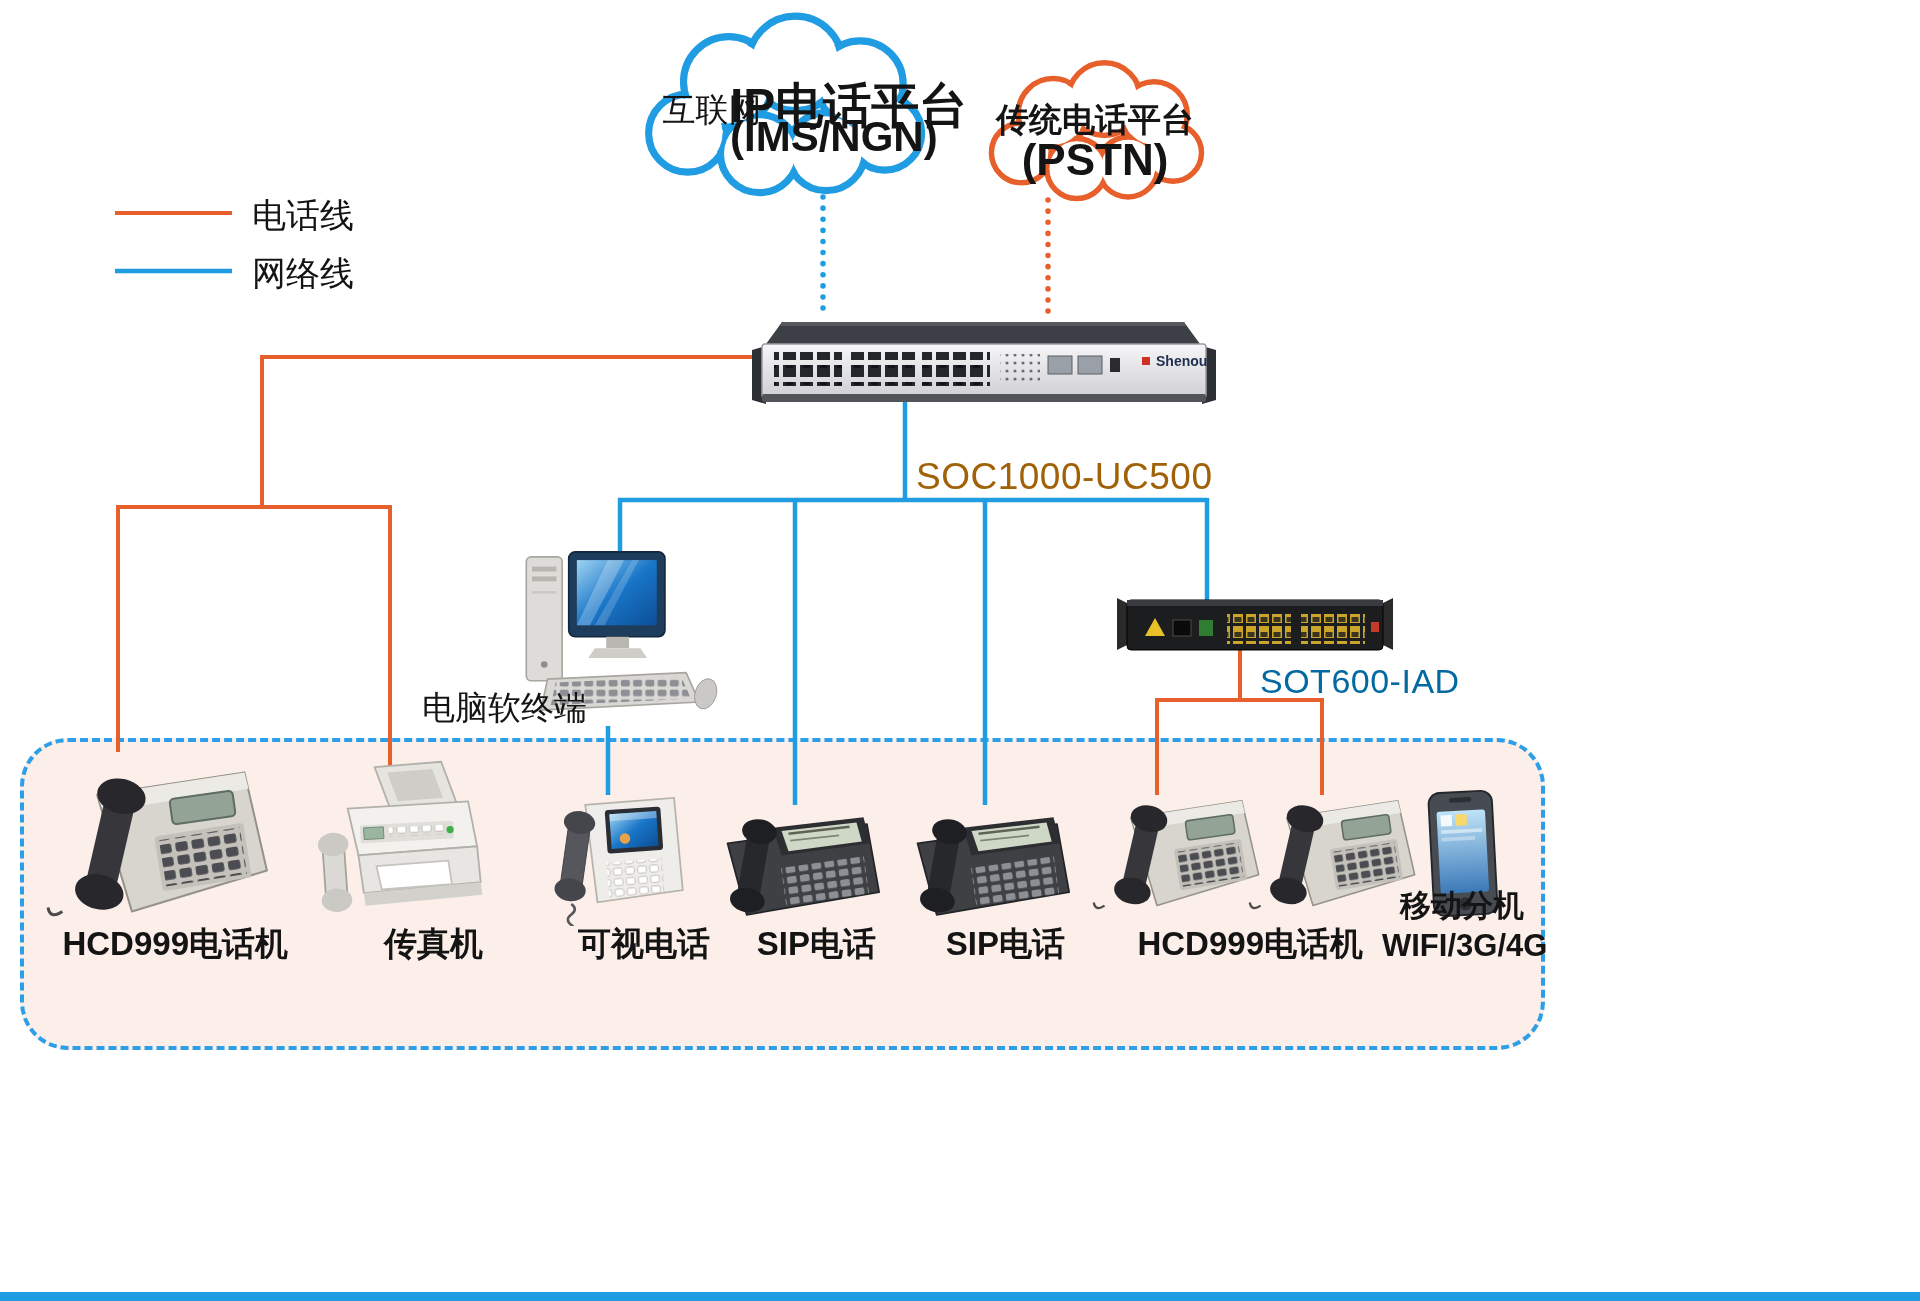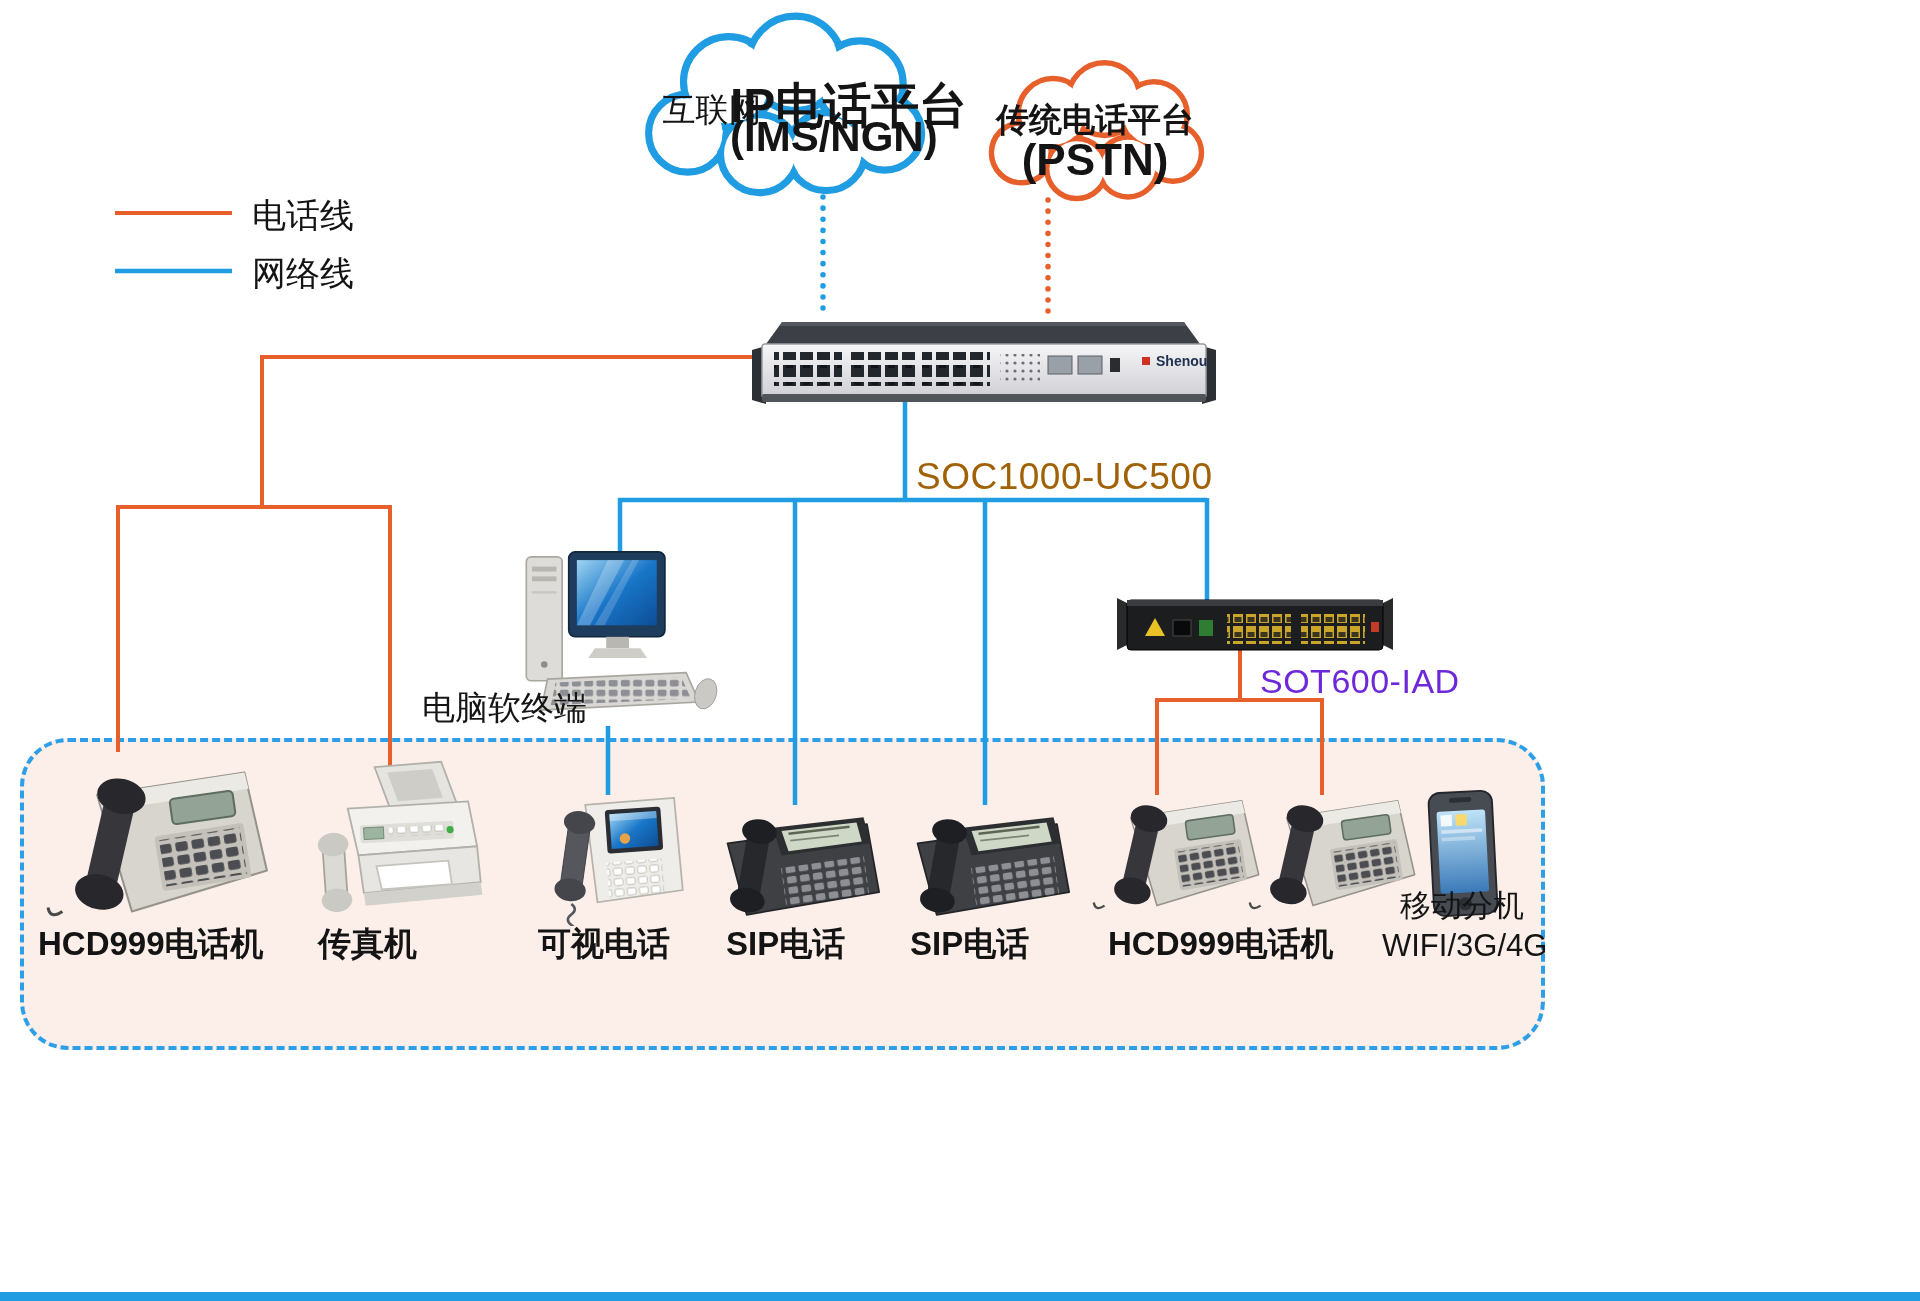--- a/index.html
+++ b/index.html
@@ -6,21 +6,21 @@
   body{background:#ffffff;font-family:"Liberation Sans","DejaVu Sans",sans-serif;color:#141414}
   .stage{position:relative;width:1920px;height:1301px;background:#ffffff;overflow:hidden}
   .abs{position:absolute}
   .txt{position:absolute;white-space:nowrap;color:#141414}
   .center{text-align:center}
   .lines{position:absolute;left:0;top:0;width:1920px;height:1301px}
   .terminal-box{position:absolute;left:20px;top:738px;width:1525px;height:312px;
     border:4px dashed #2d9fe8;border-radius:48px;background:#fcefe9}
   .bottom-strip{position:absolute;left:0;top:1292px;width:1920px;height:9px;background:#1f9ce2}
   .cloud-title{font-weight:bold}
-  .tlabel{font-size:33px;font-weight:600;text-align:left;position:absolute;top:922px}
+  .tlabel{font-size:33px;font-weight:600;text-align:right;position:absolute;top:922px}
   .caption{position:absolute;left:20px;width:1525px;top:982px;text-align:center;
     font-size:36px;font-weight:bold;color:#1766c6}
 </style>
 </head>
 <body>
 
 <div class="stage">
 
   <svg width="0" height="0" style="position:absolute" aria-hidden="true">
     <defs>
@@ -202,21 +202,21 @@
     <path d="M278 18 L266 24 L266 64 L278 70 Z" fill="#2a2a2a"></path>
     <rect x="12" y="20" width="256" height="50" rx="4" fill="#1c1d1f" stroke="#000000"></rect>
     <rect x="12" y="20" width="256" height="6" fill="#3a3b3e"></rect>
     <path d="M30 56 L40 38 L50 56 Z" fill="#e8c227"></path>
     <rect x="58" y="40" width="18" height="16" fill="#0a0a0a" stroke="#4a4a4a"></rect>
     <rect x="84" y="40" width="14" height="16" fill="#2f7d32"></rect>
     <rect x="112" y="34" width="64" height="30" fill="url(#pat-yports)"></rect>
     <rect x="186" y="34" width="64" height="30" fill="url(#pat-yports)"></rect>
     <rect x="256" y="42" width="8" height="10" fill="#c43b2a"></rect>
   </svg>
-  <div class="txt" style="left:1260px;top:662px;font-size:34px;color:#6d28d9;letter-spacing:0.5px">SOT600-IAD</div>
+  <div class="txt" style="left:1260px;top:662px;font-size:34px;color:#0369a1;letter-spacing:0.5px">SOT600-IAD</div>
 
   <svg class="abs" style="left:46px;top:758px" width="225" height="174">
     <use href="#sym-desk-phone" width="100%" height="100%"></use>
   </svg>
 
   <svg class="abs" style="left:308px;top:760px" width="180" height="169" viewBox="0 0 200 188">
     <g transform="rotate(-4 30 125)">
       <rect x="18" y="82" width="24" height="86" rx="12" fill="#dcdad5" stroke="#a5a39c" stroke-width="2"></rect>
       <ellipse cx="30" cy="94" rx="17" ry="13" fill="#cbc9c3"></ellipse>
       <ellipse cx="30" cy="156" rx="17" ry="13" fill="#cbc9c3"></ellipse>
@@ -280,21 +280,21 @@
     <rect x="24" y="52" width="36" height="4" fill="#ffffff" opacity="0.35"></rect>
     <circle cx="46" cy="124" r="7" fill="#2b2e33"></circle>
   </svg>
 
   <div class="tlabel" style="left:38px;width:250px">HCD999电话机</div>
   <div class="tlabel" style="left:318px;width:165px">传真机</div>
   <div class="tlabel" style="left:538px;width:172px">可视电话</div>
   <div class="tlabel" style="left:726px;width:150px">SIP电话</div>
   <div class="tlabel" style="left:910px;width:155px">SIP电话</div>
   <div class="tlabel" style="left:1108px;width:255px">HCD999电话机</div>
-  <div class="txt center" style="left:1382px;top:886px;width:160px;font-size:31px;font-weight:400;line-height:40px;white-space:normal">
+  <div class="txt center" style="left:1382px;top:886px;width:160px;font-size:31px;font-weight:700;line-height:40px;white-space:normal">
     <span style="display:block">移动分机</span>
     <span style="display:block">WIFI/3G/4G</span>
   </div>
 
 
   <div class="bottom-strip"></div>
 
 </div>
 
 </body></html>

